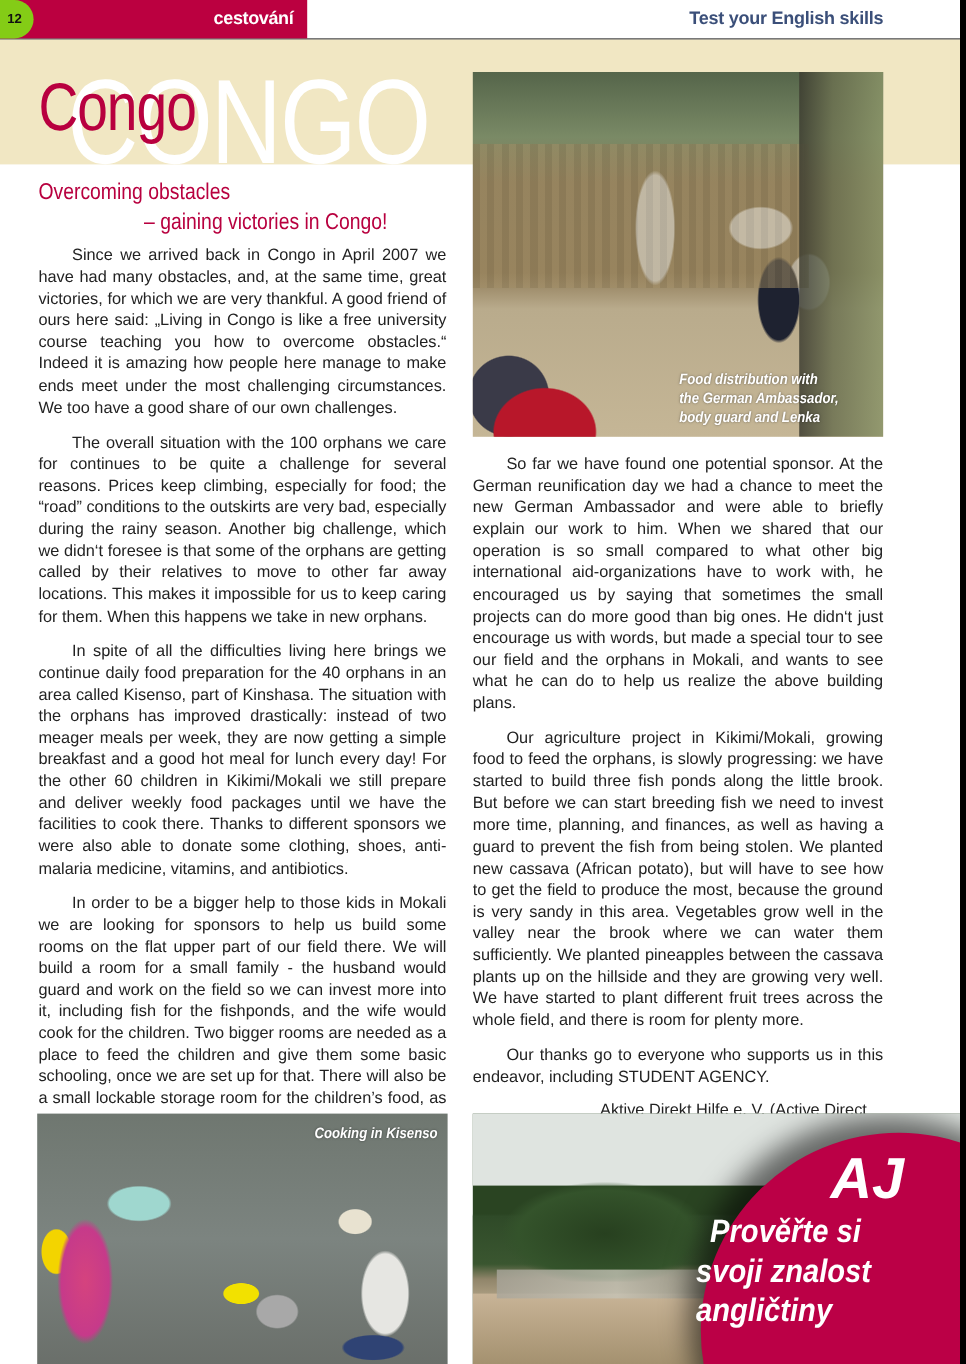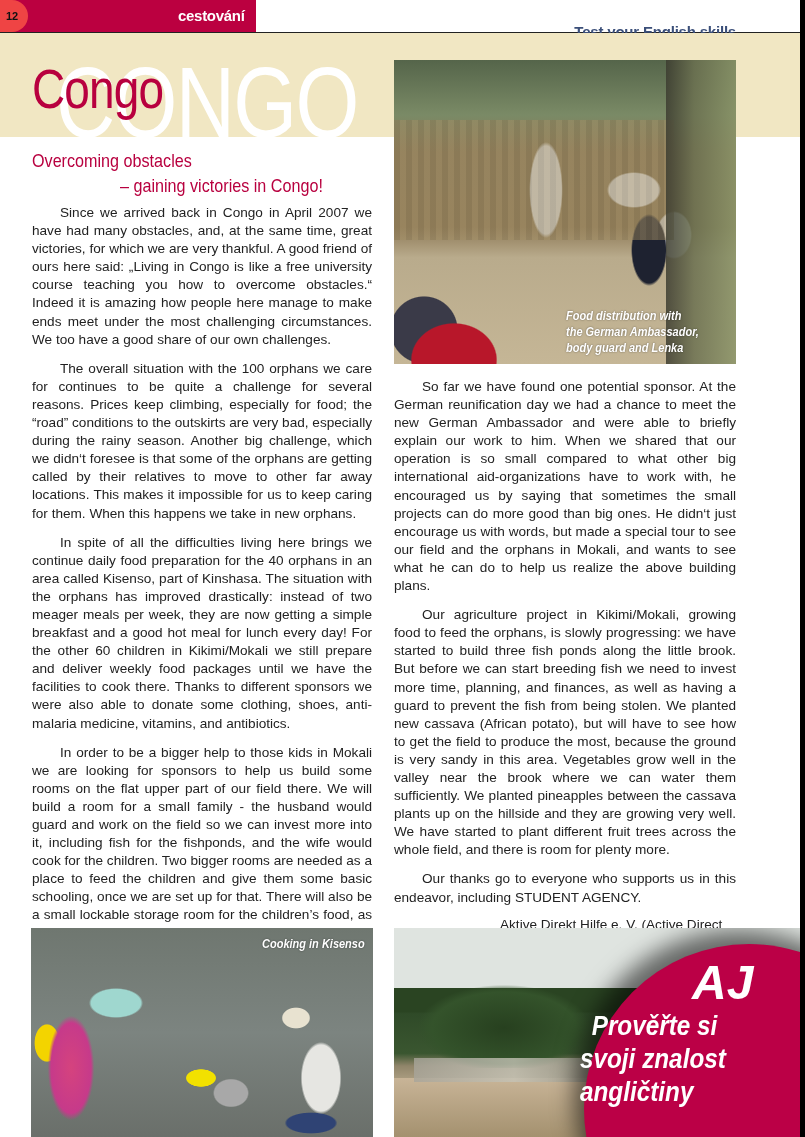--- a/index.html
+++ b/index.html
@@ -3,25 +3,25 @@
 <meta charset="utf-8">
 <style>
   html, body { margin:0; padding:0; }
   body { width:805px; height:1137px; position:relative; overflow:hidden; background:#ffffff;
          font-family:"Liberation Sans", sans-serif; color:#1a1a1a; }
   .page { position:absolute; left:0; top:0; width:805px; height:1137px; }
 
   
   .hdr { position:absolute; left:0; top:0; width:800px; height:32px; border-bottom:1px solid #222; background:#fff; }
   .hdr-red { position:absolute; left:0; top:0; width:256px; height:32px; background:#bb0040; }
-  .hdr-num { position:absolute; left:0; top:0; width:28px; height:32px; background:#ef4444;
+  .hdr-num { position:absolute; left:0; top:0; width:28px; height:32px; background:#84cc16;
              border-radius:0 16px 16px 0; font-size:11px; font-weight:bold; line-height:32px; text-indent:6px; color:#111; }
   .hdr-sec { position:absolute; left:178px; top:0; height:32px; line-height:32px; color:#fff;
              font-weight:bold; font-size:15px; font-family:"Liberation Sans Narrow","Liberation Sans",sans-serif; letter-spacing:-0.3px; }
-  .hdr-right { position:absolute; right:64px; top:16px; height:32px; line-height:32px; color:#3b4f79;
+  .hdr-right { position:absolute; right:64px; top:0; height:32px; line-height:32px; color:#3b4f79;
                font-weight:bold; font-size:15px; letter-spacing:-0.2px; }
   .rborder { position:absolute; left:800px; top:0; width:5px; height:1137px; background:#000; }
 
   
   .band { position:absolute; left:0; top:33px; width:800px; height:104px; background:#f1e7c3; }
   .ghost { position:absolute; left:56px; top:52px; font-size:100px; color:#ffffff; font-family:"Liberation Sans Narrow","Liberation Sans",sans-serif;
            letter-spacing:-2px; line-height:100px; transform:scaleX(0.82); transform-origin:left top; }
   .title { position:absolute; left:32px; top:58px; font-size:56px; color:#b8003f; font-weight:normal;
            font-family:"Liberation Sans Narrow","Liberation Sans",sans-serif; letter-spacing:-1px; line-height:62px;
            transform:scaleX(0.82); transform-origin:left top; }

